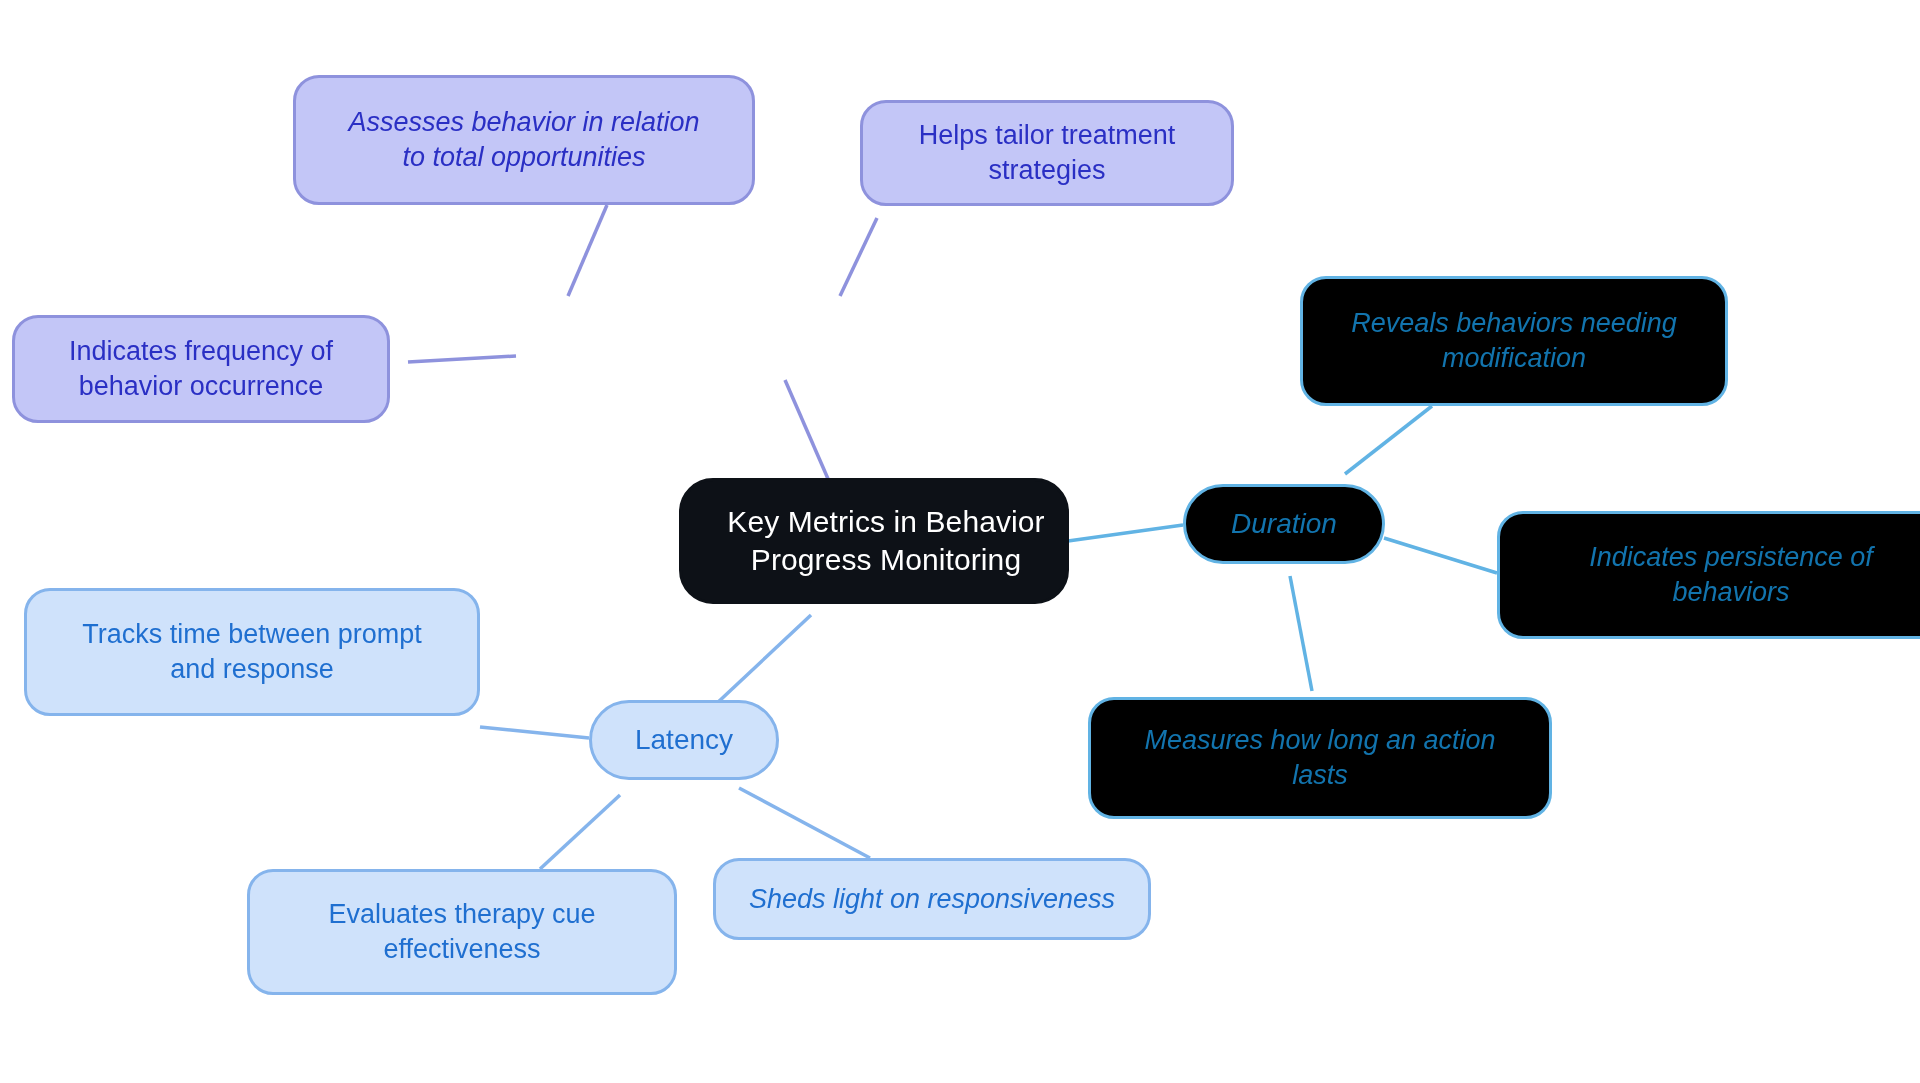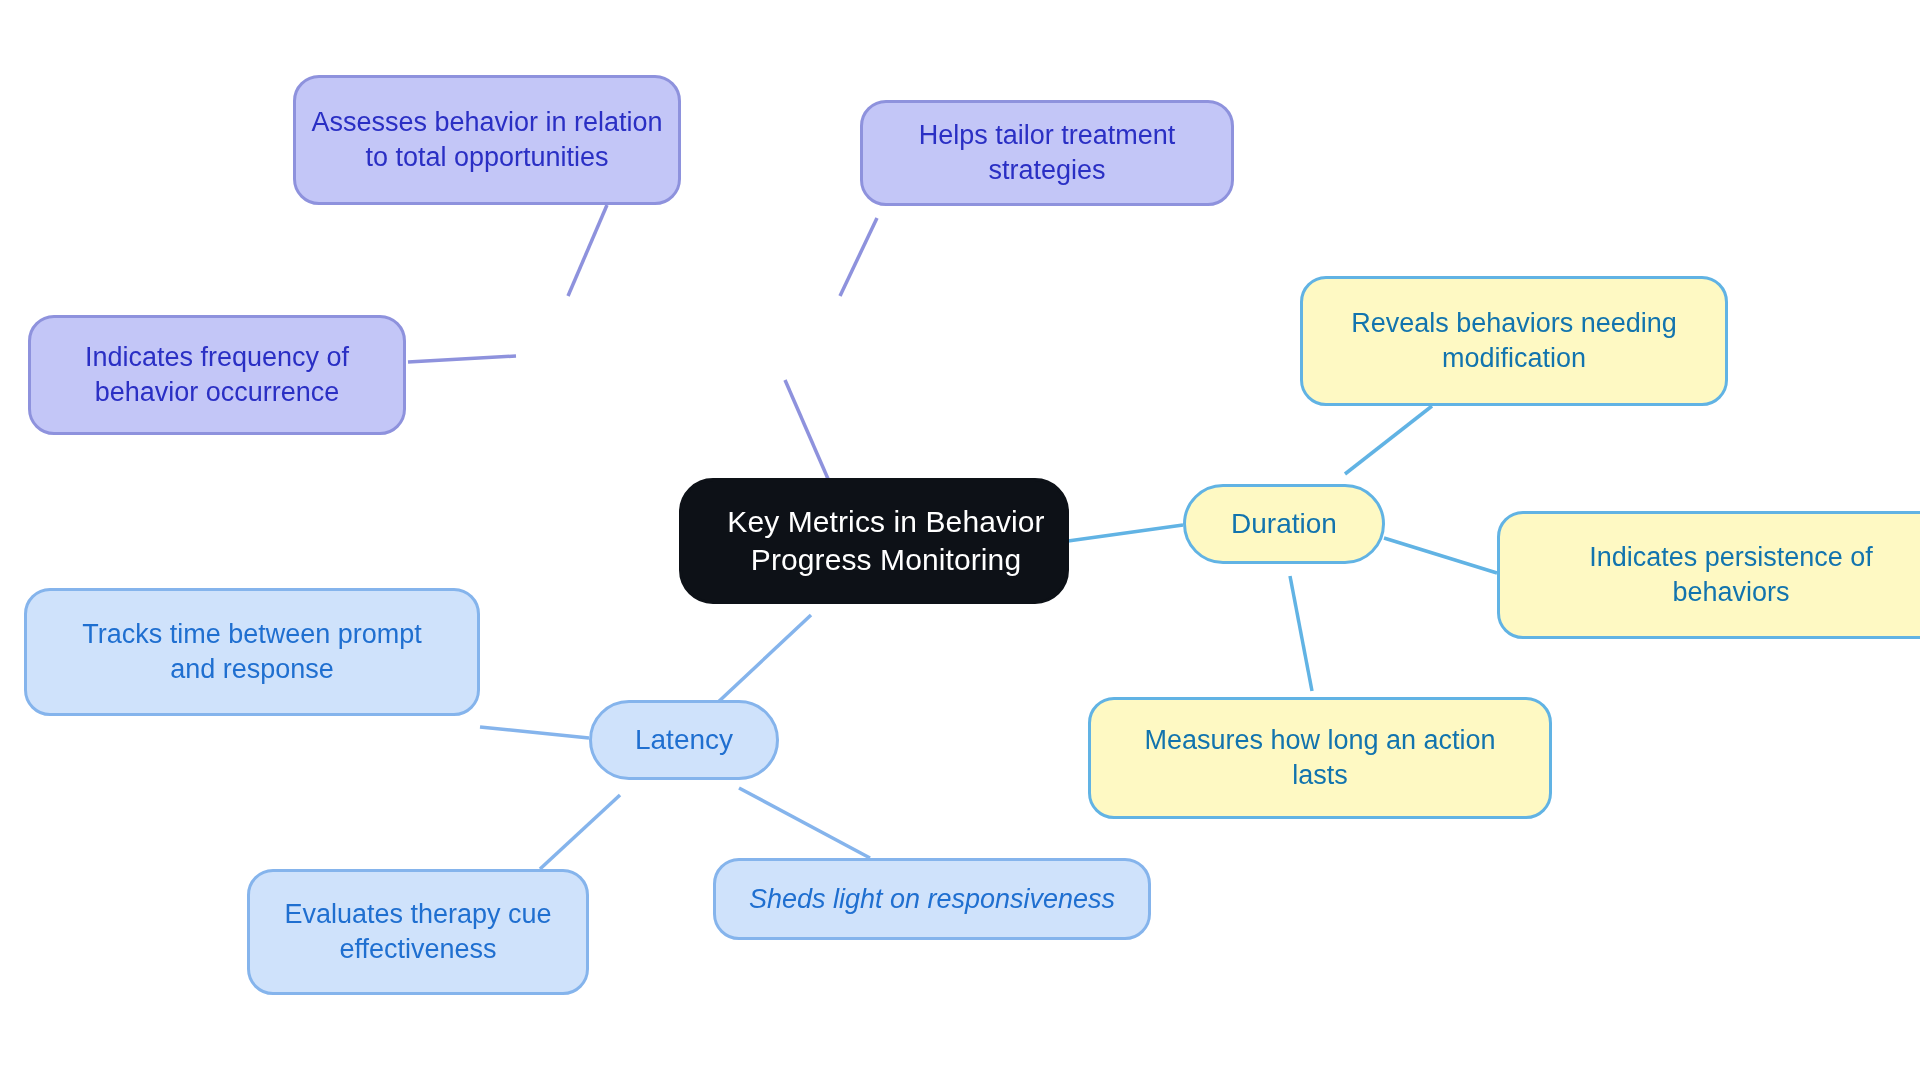--- a/index.html
+++ b/index.html
@@ -49,23 +49,24 @@
     letter-spacing: 0.1px;
   }
   
   .node.purple {
     background: #c3c6f7;
     border-color: #8e92dd;
     color: #2a2fc4;
   }
   
   .node.blue {
-    background: #fef9c3;
+    background: #000000;
     border-color: #61b3e4;
     color: #1274ae;
+    font-style: italic;
   }
   
   .node.paleblue {
     background: #cfe2fb;
     border-color: #85b4ec;
     color: #1f6fd0;
   }
   .node.branch { font-size: 28px; border-radius: 40px; }
   .node.leaf   { font-size: 27px; border-radius: 26px; }
 </style>
@@ -98,43 +99,43 @@
 
     <path d="M 620,795 L 540,869" stroke="#85b4ec" stroke-width="3.5" fill="none"></path>
 
     <path d="M 739,788 L 870,858" stroke="#85b4ec" stroke-width="3.5" fill="none"></path>
   </svg>
 
   <div class="node root" style="left:679px; top:478px; width:390px; height:126px;padding-left:24px;">Key Metrics in Behavior
 Progress Monitoring</div>
 
 
-  <div class="node purple leaf" style="left:293px; top:75px; width:388px; height:130px;">Assesses behavior in relation
+  <div class="node purple leaf" style="left:293px; top:75px; width:462px; height:130px;font-style:italic;">Assesses behavior in relation
 to total opportunities</div>
 
   <div class="node purple leaf" style="left:860px; top:100px; width:374px; height:106px;">Helps tailor treatment
 strategies</div>
 
-  <div class="node purple leaf" style="left:28px; top:315px; width:378px; height:120px;">Indicates frequency of
+  <div class="node purple leaf" style="left:12px; top:315px; width:378px; height:108px;">Indicates frequency of
 behavior occurrence</div>
 
   <div class="node blue branch" style="left:1183px; top:484px; width:202px; height:80px;">Duration</div>
 
   <div class="node blue leaf" style="left:1300px; top:276px; width:428px; height:130px;">Reveals behaviors needing
 modification</div>
 
   <div class="node blue leaf" style="left:1497px; top:511px; width:468px; height:128px;">Indicates persistence of
 behaviors</div>
 
   <div class="node blue leaf" style="left:1088px; top:691px; width:464px; height:122px;margin-top:6px;">Measures how long an action
 lasts</div>
 
   <div class="node paleblue branch" style="left:589px; top:700px; width:190px; height:80px;text-align:center;">Latency</div>
 
   <div class="node paleblue leaf" style="left:24px; top:588px; width:456px; height:128px;">Tracks time between prompt
 and response</div>
 
-  <div class="node paleblue leaf" style="left:247px; top:869px; width:342px; height:126px;">Evaluates therapy cue
+  <div class="node paleblue leaf" style="left:247px; top:869px; width:430px; height:126px;">Evaluates therapy cue
 effectiveness</div>
 
   <div class="node paleblue leaf" style="left:713px; top:858px; width:438px; height:82px;font-style:italic;">Sheds light on responsiveness</div>
 
 </div>
 
 </body></html>

